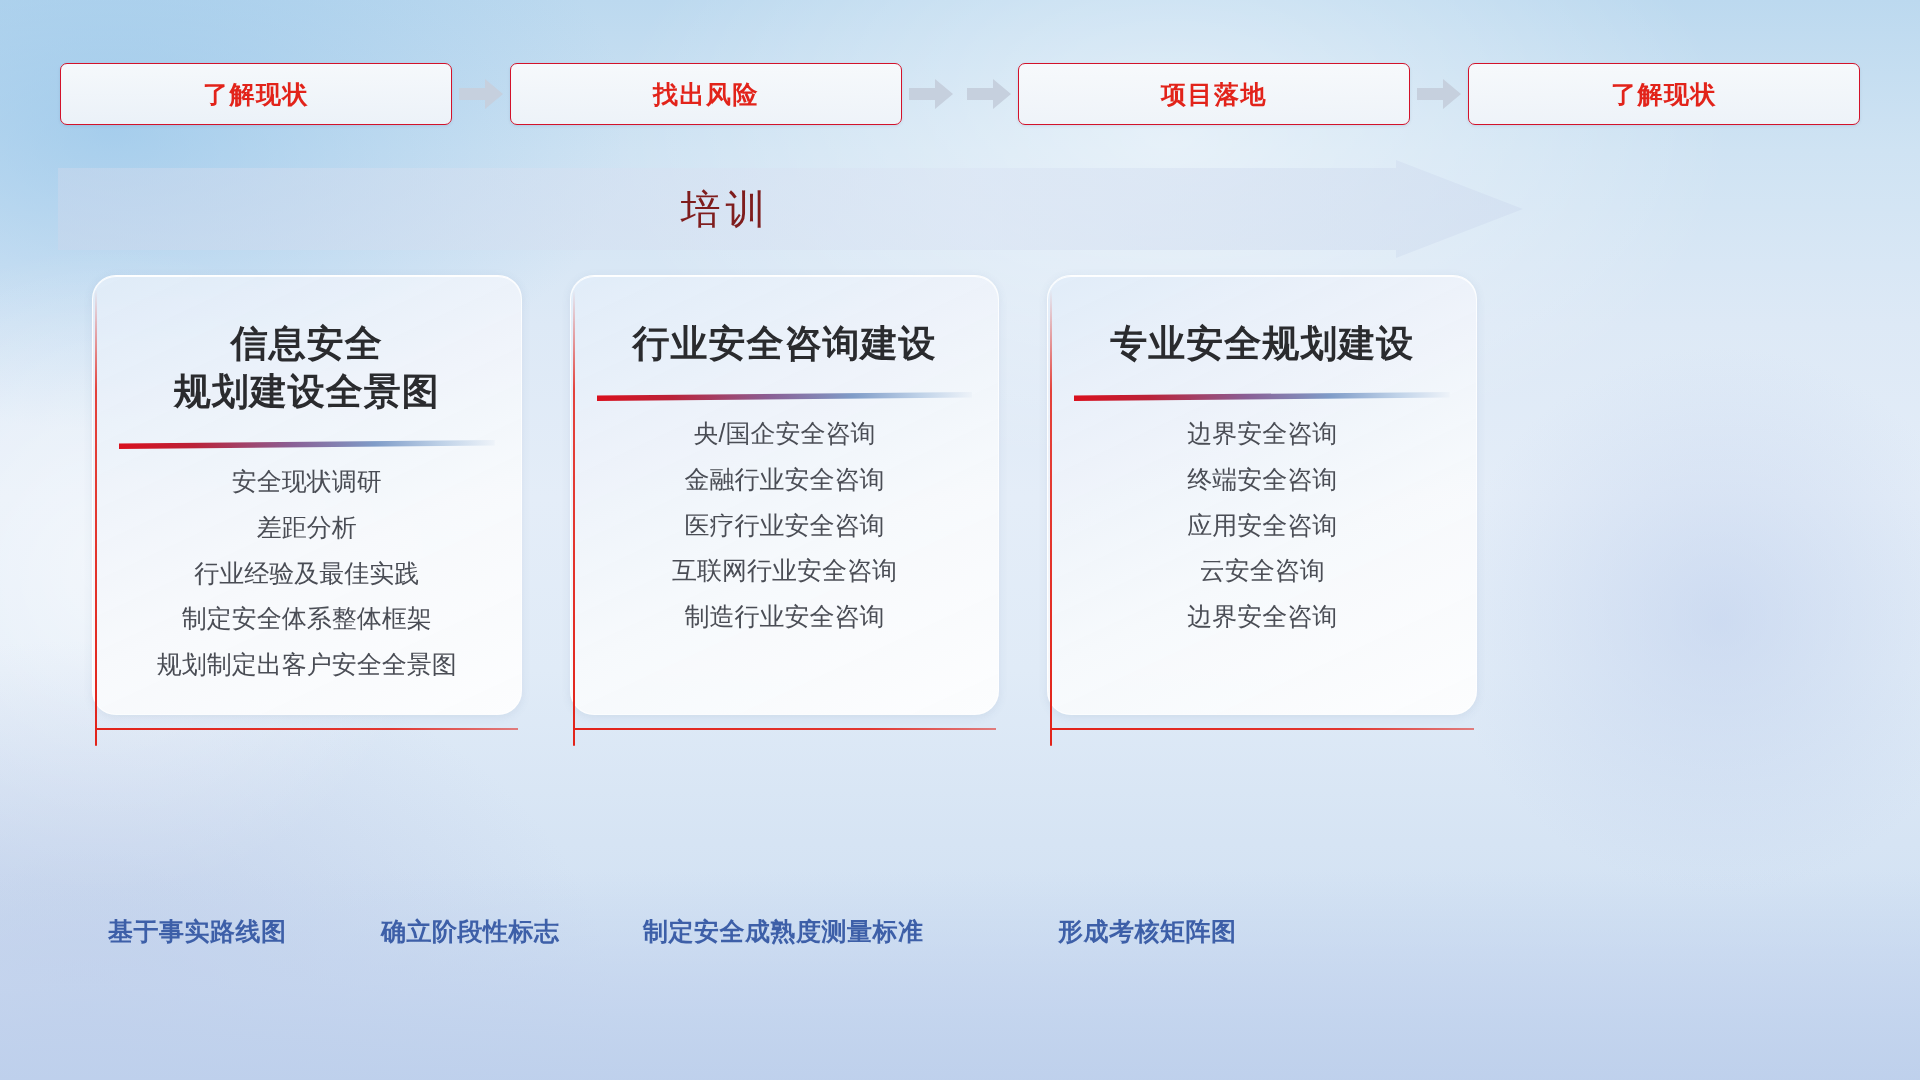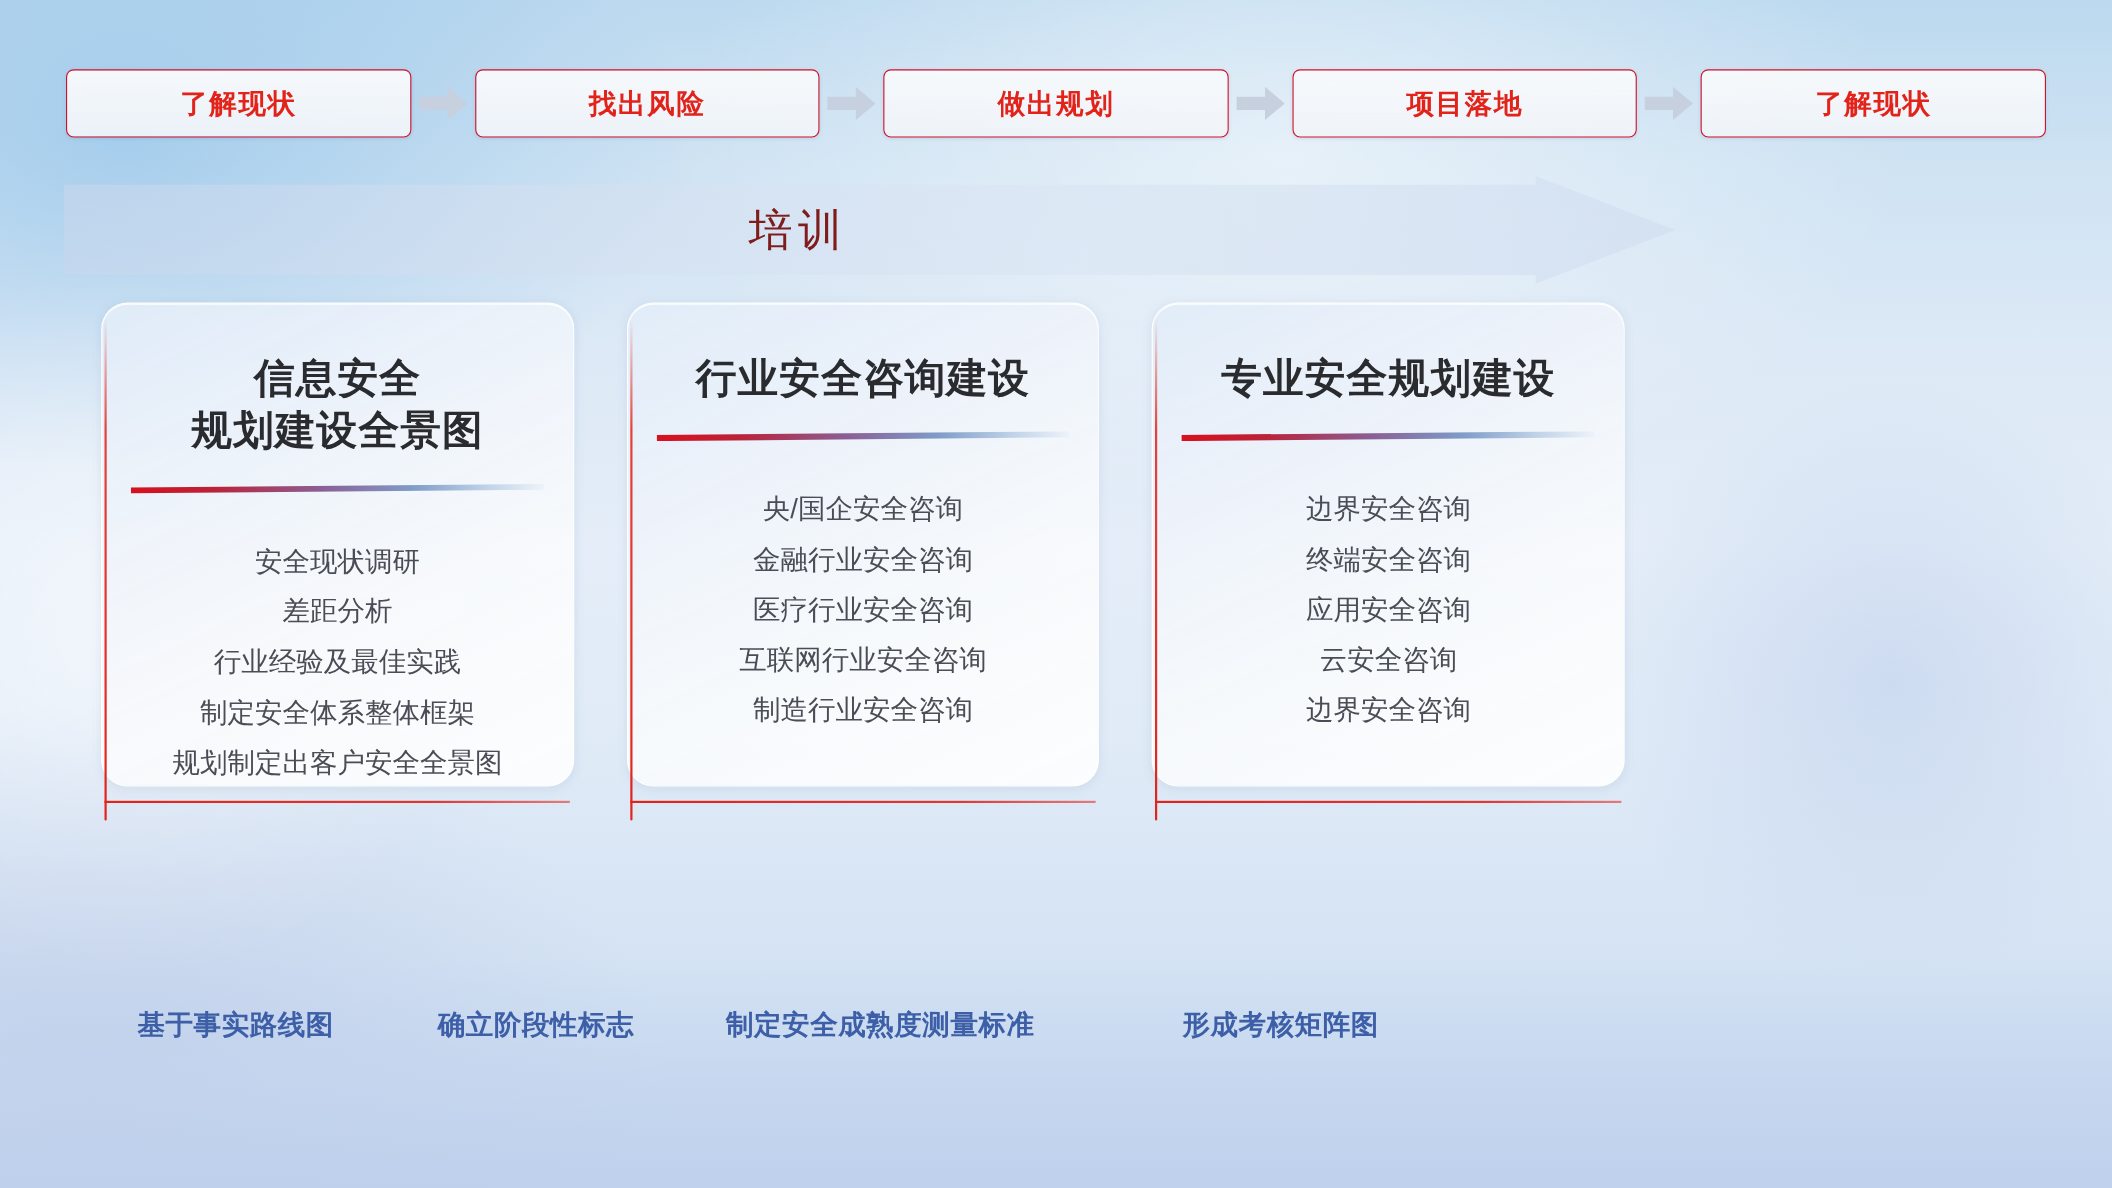--- a/index.html
+++ b/index.html
@@ -146,37 +146,37 @@
     letter-spacing: 1px;
     white-space: pre-line;
   }
   .card-divider {
     margin-top: 24px;
     width: 100%;
     height: 9px;
   }
   .card-divider svg { display: block; width: 100%; height: 100%; }
   .card-list {
-    margin-top: 46px;
+    margin-top: 16px;
     display: flex; flex-direction: column; align-items: center;
     gap: 12px;
   }
   .card-list-item {
     font-size: 25px;
     color: #4a4d55;
     line-height: 1.35;
     text-align: center;
     white-space: nowrap;
   }
 
   
   #captions {
     position: absolute;
     left: 0; top: 915px;
-    width: 1568px; height: 50px; margin-left: 17px;
+    width: 1568px; height: 50px;
   }
   .caption {
     position: absolute;
     font-size: 25px;
     font-weight: 700;
     color: #3d5fa8;
     letter-spacing: 0.5px;
     white-space: nowrap;
     top: 0;
   }
@@ -205,23 +205,20 @@
 
   <div class="step-box">
     <span class="step-label">找出风险</span>
   </div>
   <div class="step-arrow">
     <svg width="44" height="30" viewBox="0 0 44 30" aria-hidden="true">
       <path d="M0 9 H26 V0 L44 15 L26 30 V21 H0 Z" fill="#c6d0de"></path>
     </svg>
   </div>
 
-  <div class="step-box">
-    <span class="step-label">做出规划</span>
-  </div>
   <div class="step-arrow">
     <svg width="44" height="30" viewBox="0 0 44 30" aria-hidden="true">
       <path d="M0 9 H26 V0 L44 15 L26 30 V21 H0 Z" fill="#c6d0de"></path>
     </svg>
   </div>
 
   <div class="step-box">
     <span class="step-label">项目落地</span>
   </div>
   <div class="step-arrow">

